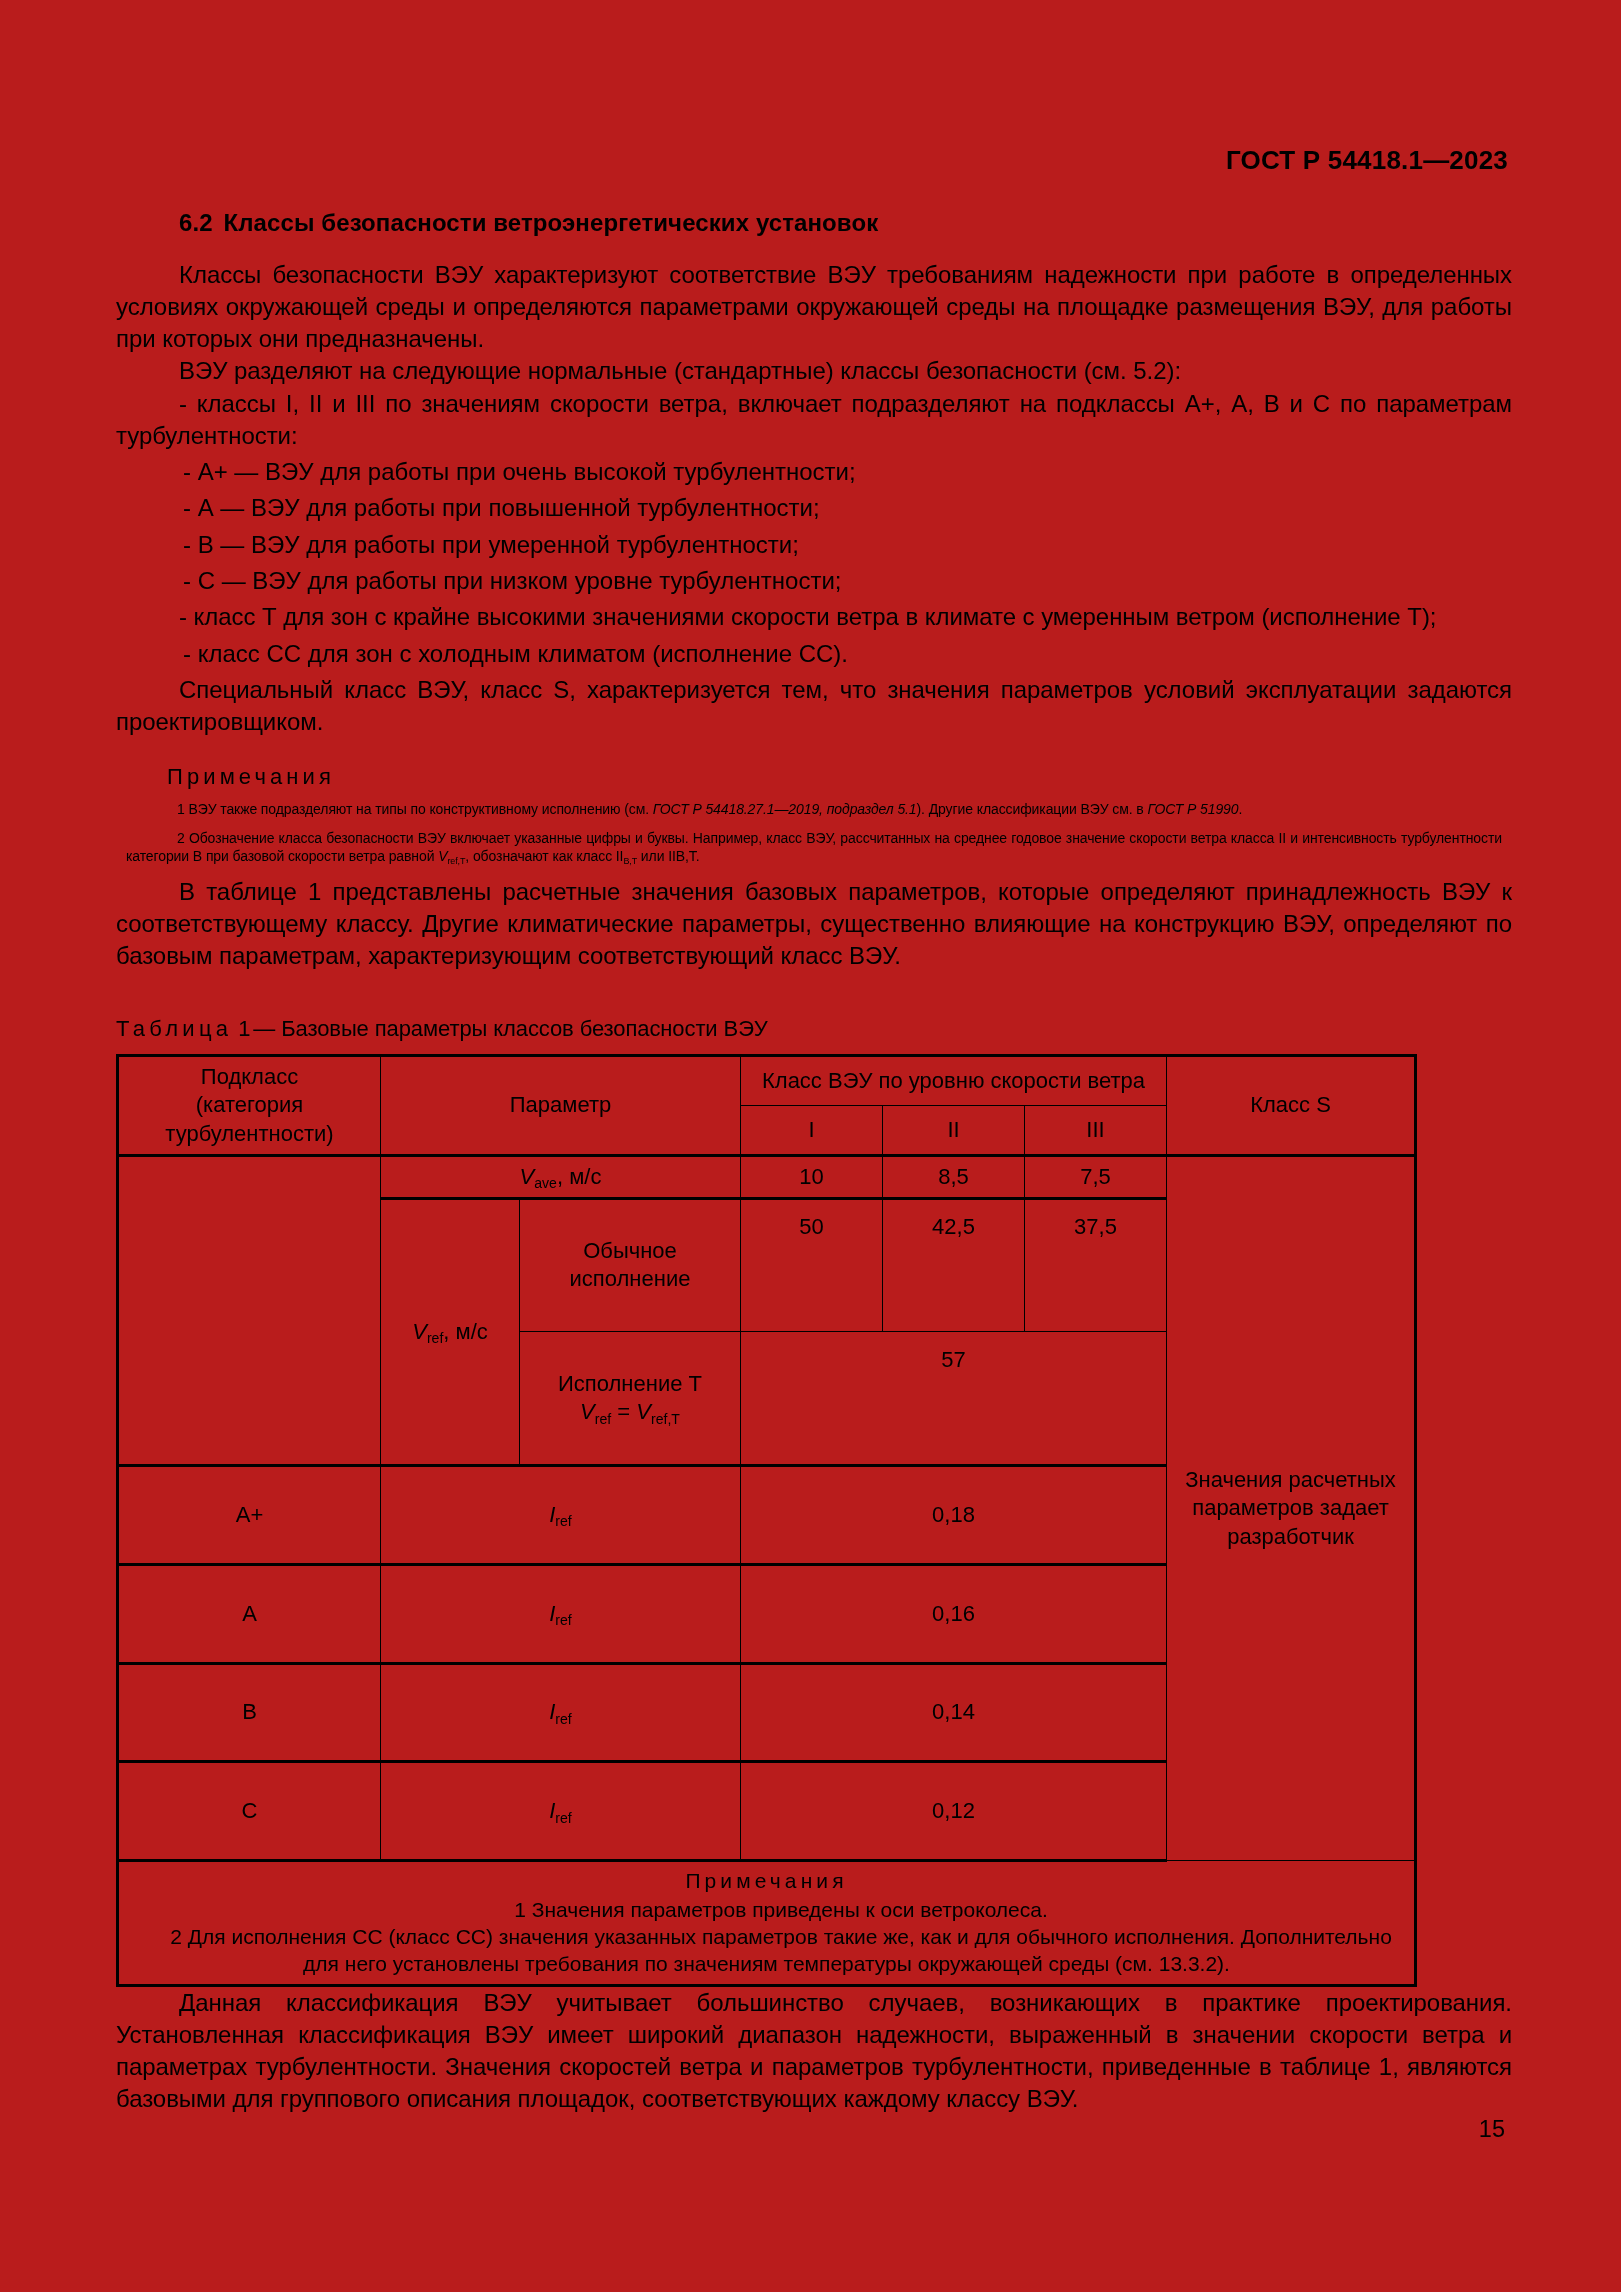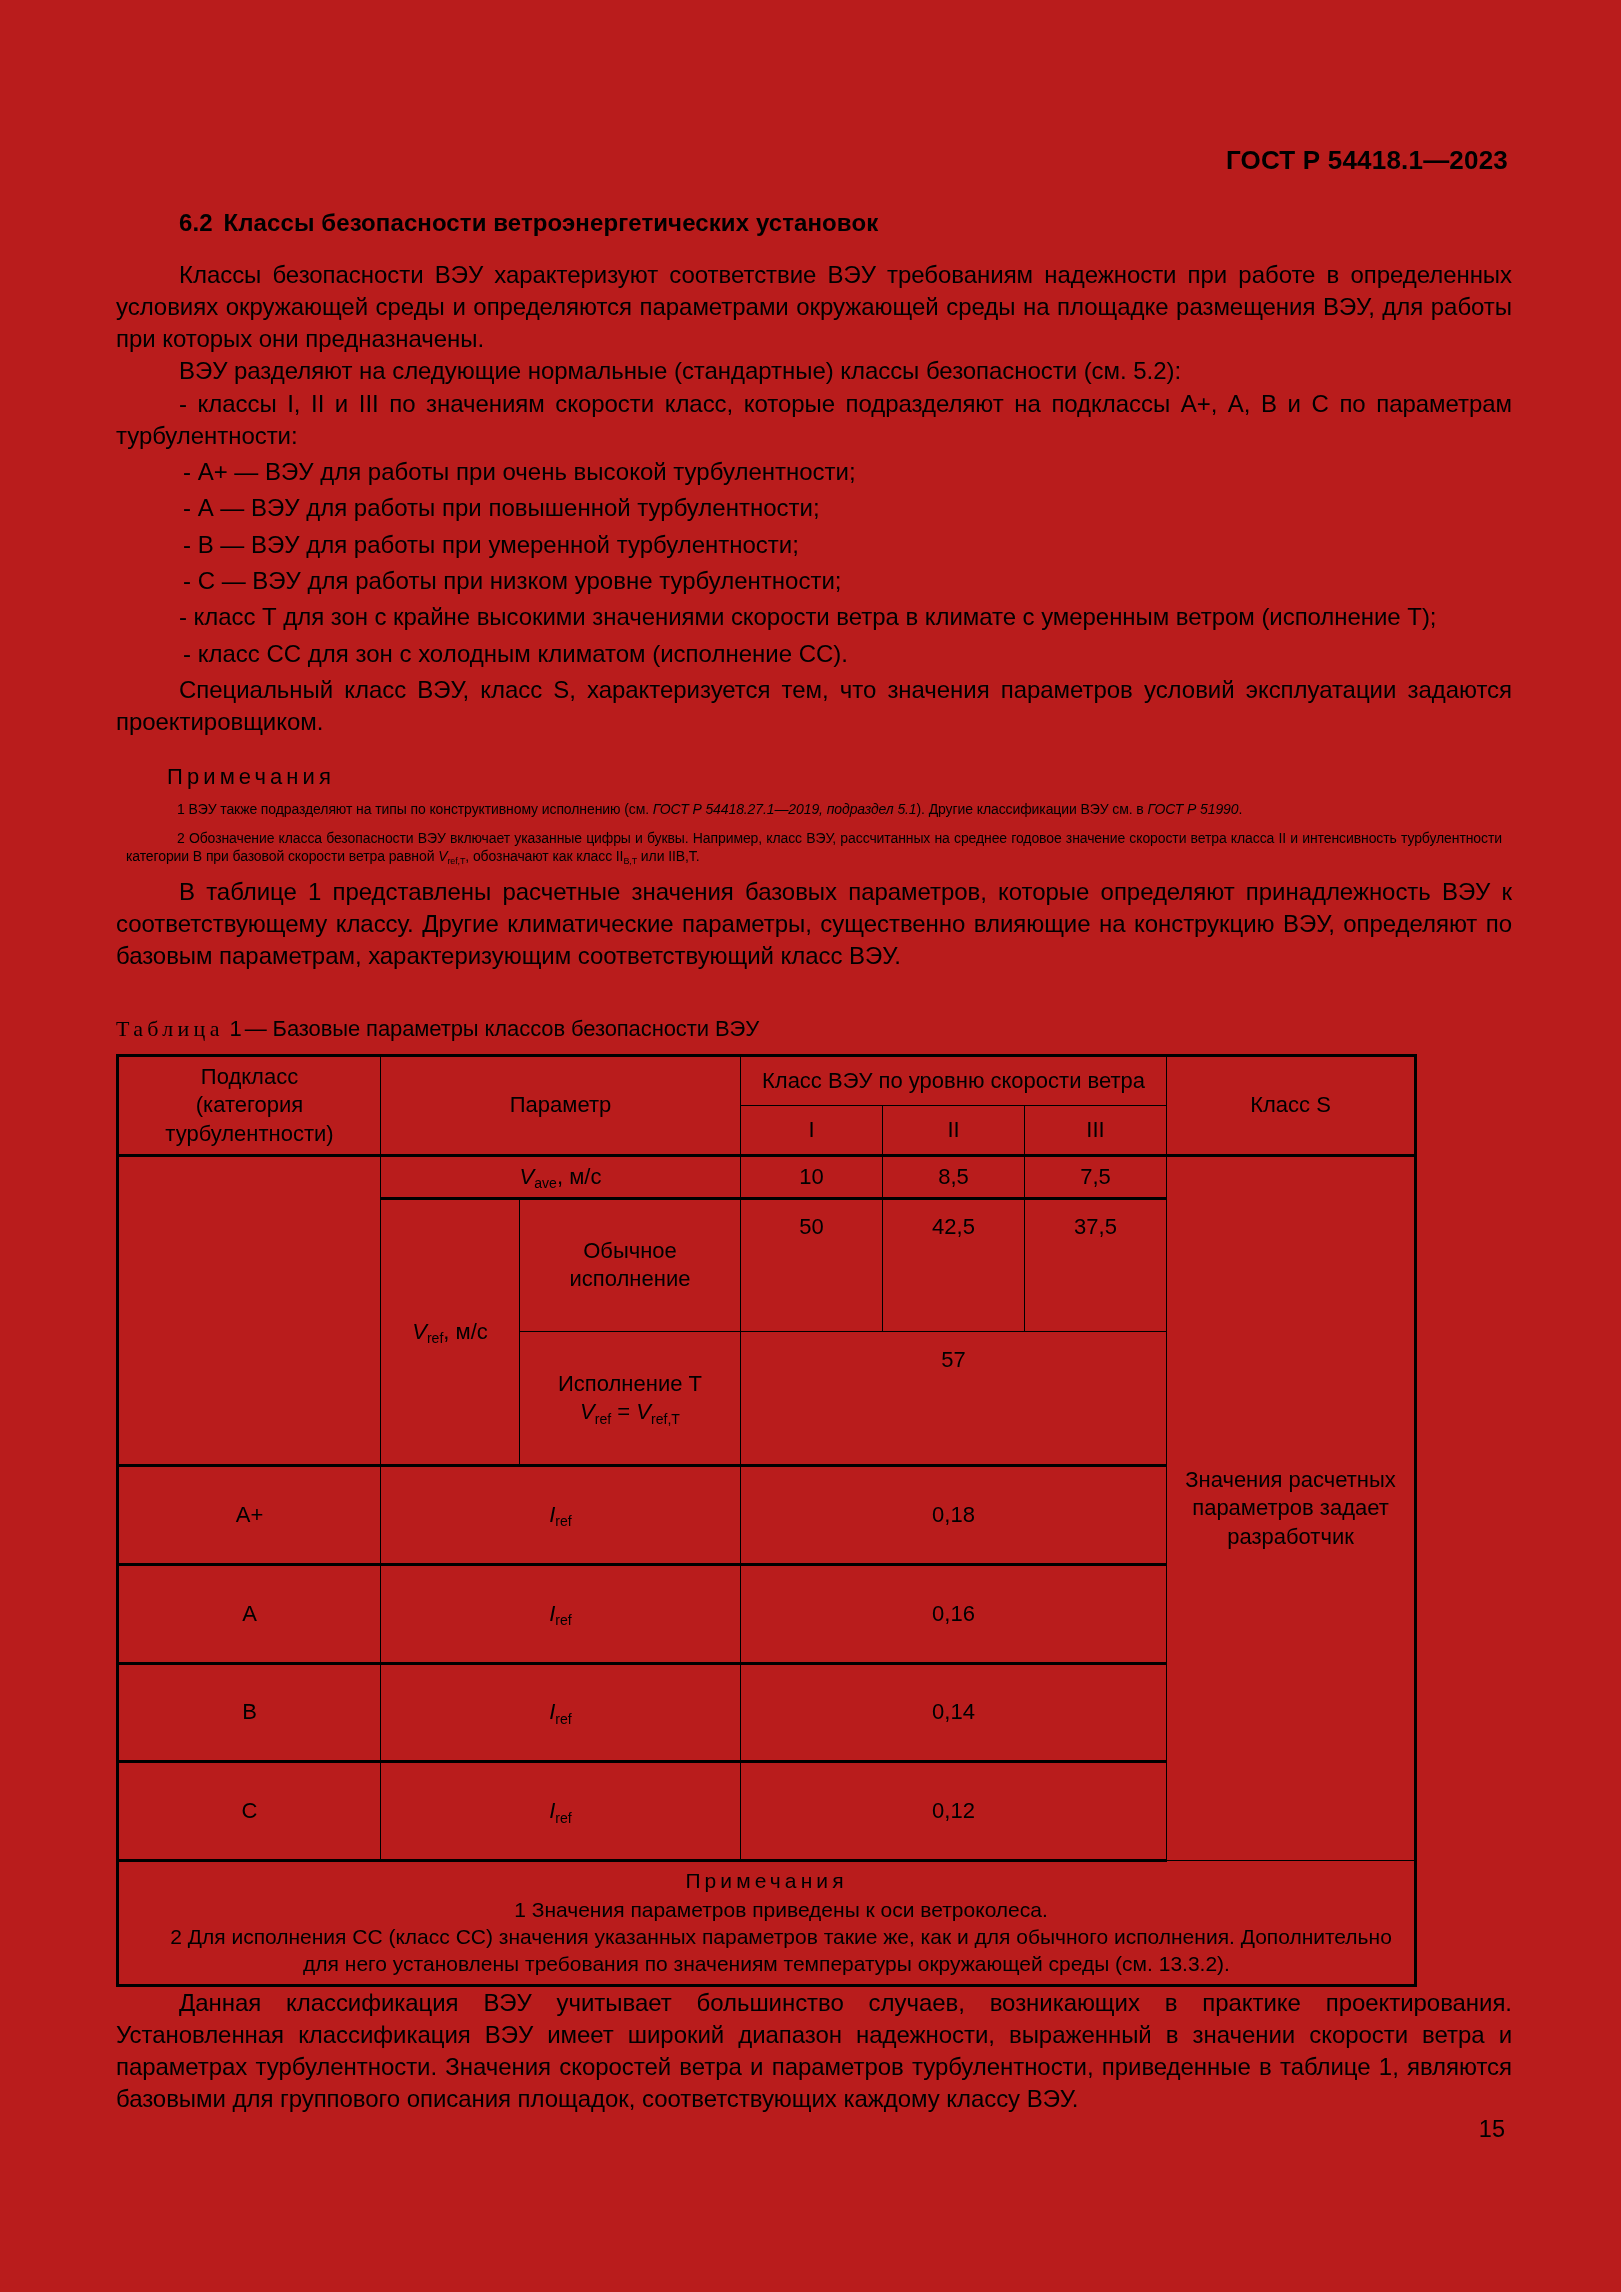--- a/index.html
+++ b/index.html
@@ -97,21 +97,20 @@
   .after-notes { margin-top: 25.5px; }
 
   
   .table-caption {
     font-size: 22px;
     margin: 43px 0 12.7px 0;
     letter-spacing: -0.1px;
   }
   .table-caption .tcap-word {
     letter-spacing: 4.3px;
-    font-family: Liberation Serif, serif;
   }
   .table-caption .tcap-num { margin: 0 2.9px 0 5.9px; }
 
   
   table.gost-table {
     border-collapse: collapse;
     width: 1260px;
     table-layout: fixed;
     font-size: 22px;
   }
@@ -184,21 +183,21 @@
   <div class="running-header">ГОСТ Р 54418.1—2023</div>
 
   <div class="content">
 
     <h2 class="section-title">
       <span class="num">6.2</span><span>Классы безопасности ветроэнергетических установок</span>
     </h2>
 
     <p class="body-text">Классы безопасности ВЭУ характеризуют соответствие ВЭУ требованиям надежности при работе в определенных условиях окружающей среды и определяются параметрами окружающей среды на площадке размещения ВЭУ, для работы при которых они предназначены.</p>
     <p class="body-text last-line-left">ВЭУ разделяют на следующие нормальные (стандартные) классы безопасности (см. 5.2):</p>
-    <p class="body-text last-line-left">- классы I, II и III по значениям скорости класс, которые подразделяют на подклассы А+, А, В и С по параметрам турбулентности:</p>
+    <p class="body-text last-line-left">- классы I, II и III по значениям скорости ветра, включает подразделяют на подклассы А+, А, В и С по параметрам турбулентности:</p>
 
     <p class="dash-item">- А+ — ВЭУ для работы при очень высокой турбулентности;</p>
     <p class="dash-item">- А — ВЭУ для работы при повышенной турбулентности;</p>
     <p class="dash-item">- В — ВЭУ для работы при умеренной турбулентности;</p>
     <p class="dash-item">- С — ВЭУ для работы при низком уровне турбулентности;</p>
     <p class="body-text last-line-left">- класс Т для зон с крайне высокими значениями скорости ветра в климате с умеренным ветром (исполнение Т);</p>
     <p class="dash-item">- класс СС для зон с холодным климатом (исполнение СС).</p>
 
     <p class="body-text last-line-left">Специальный класс ВЭУ, класс S, характеризуется тем, что значения параметров условий эксплуатации задаются проектировщиком.</p>
 

